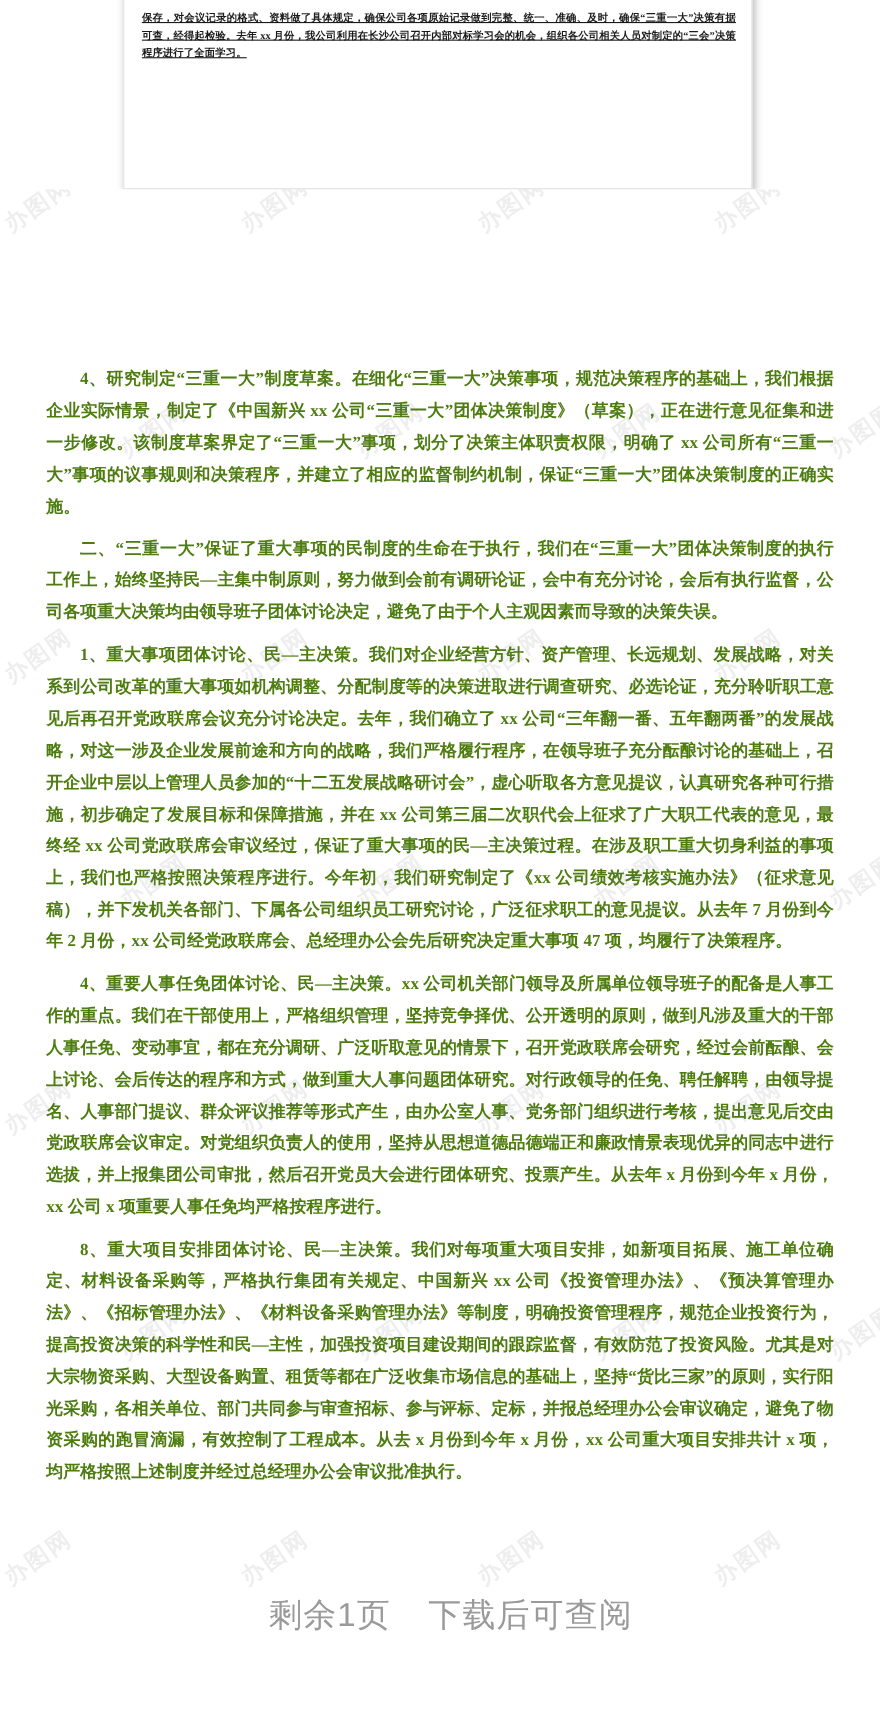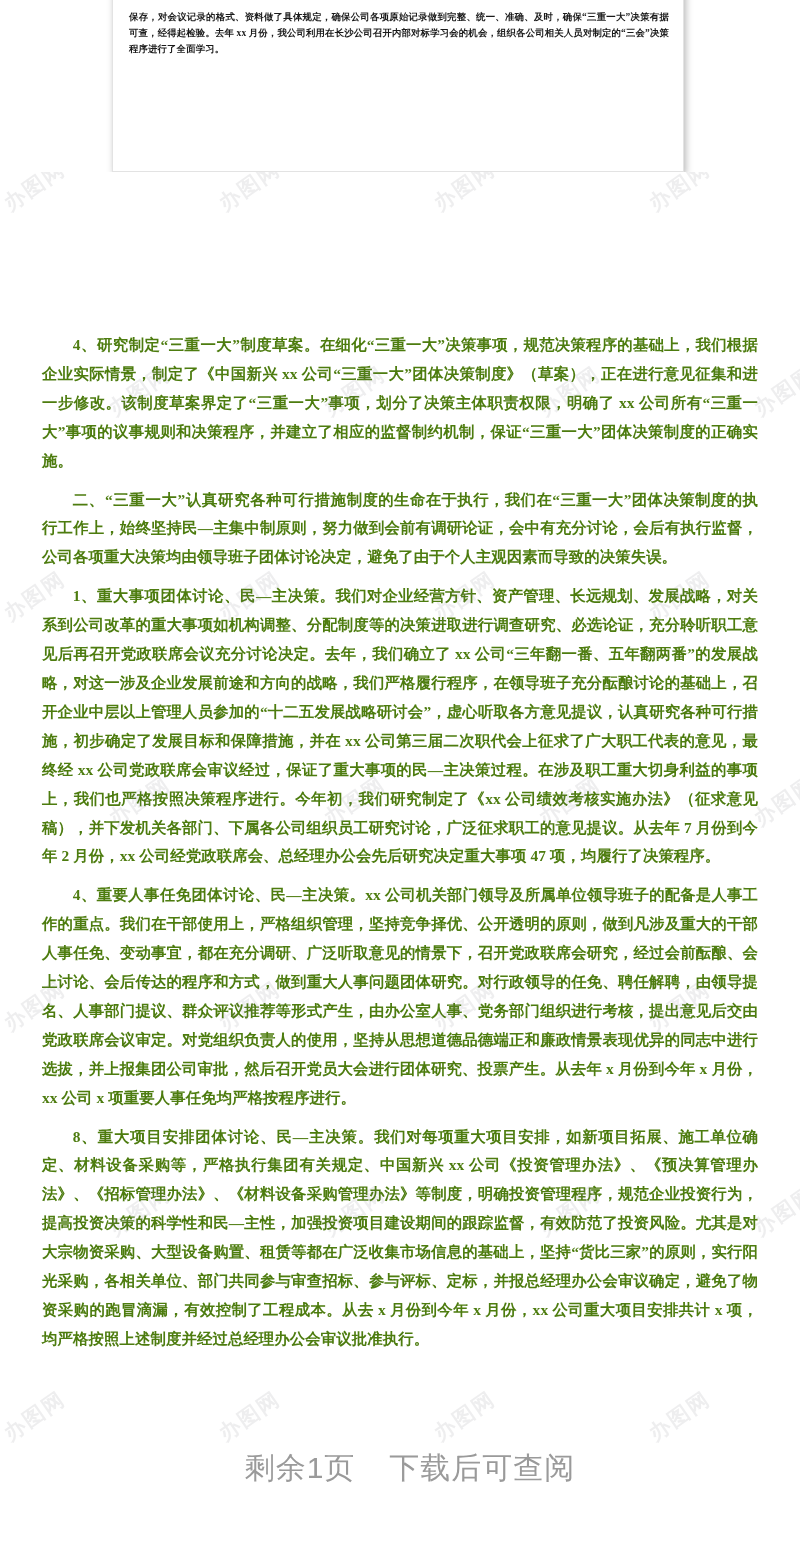--- a/index.html
+++ b/index.html
@@ -35,20 +35,21 @@
     left: 16px;
     top: 120px;
     width: 540px;
     font-size: 9.4px;
     line-height: 16.2px;
     text-align: justify;
     text-justify: inter-ideograph;
     letter-spacing: 0.15px;
     color: #1a1a1a;
     font-weight: 600;
+    text-decoration: underline;
   }
   #prev-page-card .prev-text-block p {
     margin: 0;
   }
 
   
   #main-page {
     position: absolute;
     left: 0;
     top: 172px;
@@ -172,21 +173,21 @@
       <span class="wm" style="left: 645px; top: 1230px;">办图网</span>
     </div>
 
   <div id="doc-body">
 
     <p class="doc-para gap-top-1">
       <span class="lead">4、研究制定“三重一大”制度草案。</span><span>在细化“三重一大”决策事项，规范决策程序的基础上，我们根据企业实际情景，制定了《中国新兴 xx 公司“三重一大”团体决策制度》（草案），正在进行意见征集和进一步修改。该制度草案界定了“三重一大”事项，划分了决策主体职责权限，明确了 xx 公司所有“三重一大”事项的议事规则和决策程序，并建立了相应的监督制约机制，保证“三重一大”团体决策制度的正确实施。</span>
     </p>
 
     <p class="doc-para gap-std">
-      <span class="lead">二、“三重一大”认真研究各种可行措施</span><span>制度的生命在于执行，我们在“三重一大”团体决策制度的执行工作上，始终坚持民—主集中制原则，努力做到会前有调研论证，会中有充分讨论，会后有执行监督，公司各项重大决策均由领导班子团体讨论决定，避免了由于个人主观因素而导致的决策失误。</span>
+      <span class="lead">二、“三重一大”保证了重大事项的民</span><span>制度的生命在于执行，我们在“三重一大”团体决策制度的执行工作上，始终坚持民—主集中制原则，努力做到会前有调研论证，会中有充分讨论，会后有执行监督，公司各项重大决策均由领导班子团体讨论决定，避免了由于个人主观因素而导致的决策失误。</span>
     </p>
 
     <p class="doc-para gap-std">
       <span class="lead">1、重大事项团体讨论、民—主决策。</span><span>我们对企业经营方针、资产管理、长远规划、发展战略，对关系到公司改革的重大事项如机构调整、分配制度等的决策进取进行调查研究、必选论证，充分聆听职工意见后再召开党政联席会议充分讨论决定。去年，我们确立了 xx 公司“三年翻一番、五年翻两番”的发展战略，对这一涉及企业发展前途和方向的战略，我们严格履行程序，在领导班子充分酝酿讨论的基础上，召开企业中层以上管理人员参加的“十二五发展战略研讨会”，虚心听取各方意见提议，认真研究各种可行措施，初步确定了发展目标和保障措施，并在 xx 公司第三届二次职代会上征求了广大职工代表的意见，最终经 xx 公司党政联席会审议经过，保证了重大事项的民—主决策过程。在涉及职工重大切身利益的事项上，我们也严格按照决策程序进行。今年初，我们研究制定了《xx 公司绩效考核实施办法》（征求意见稿），并下发机关各部门、下属各公司组织员工研究讨论，广泛征求职工的意见提议。从去年 7 月份到今年 2 月份，xx 公司经党政联席会、总经理办公会先后研究决定重大事项 47 项，均履行了决策程序。</span>
     </p>
 
     <p class="doc-para gap-std">
       <span class="lead">4、重要人事任免团体讨论、民—主决策。</span><span>xx 公司机关部门领导及所属单位领导班子的配备是人事工作的重点。我们在干部使用上，严格组织管理，坚持竞争择优、公开透明的原则，做到凡涉及重大的干部人事任免、变动事宜，都在充分调研、广泛听取意见的情景下，召开党政联席会研究，经过会前酝酿、会上讨论、会后传达的程序和方式，做到重大人事问题团体研究。对行政领导的任免、聘任解聘，由领导提名、人事部门提议、群众评议推荐等形式产生，由办公室人事、党务部门组织进行考核，提出意见后交由党政联席会议审定。对党组织负责人的使用，坚持从思想道德品德端正和廉政情景表现优异的同志中进行选拔，并上报集团公司审批，然后召开党员大会进行团体研究、投票产生。从去年 x 月份到今年 x 月份，xx 公司 x 项重要人事任免均严格按程序进行。</span>
     </p>
 

